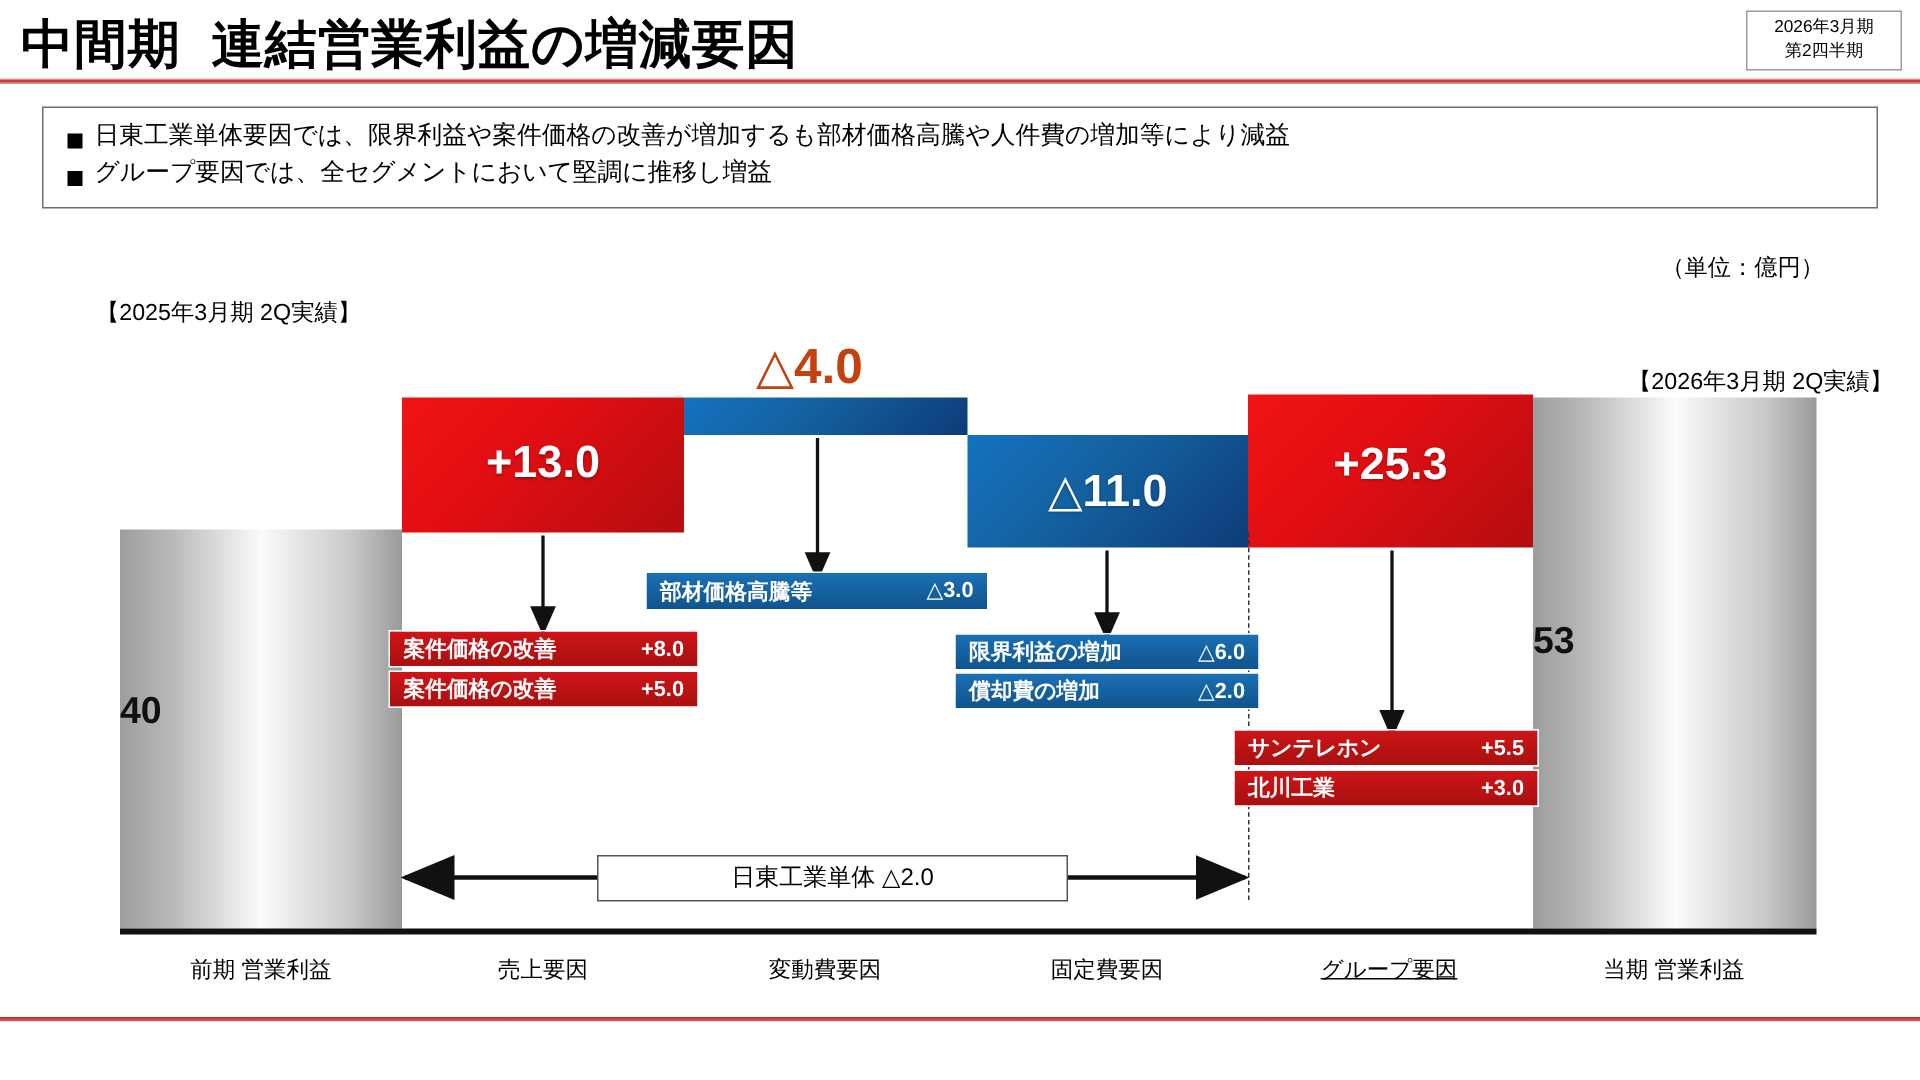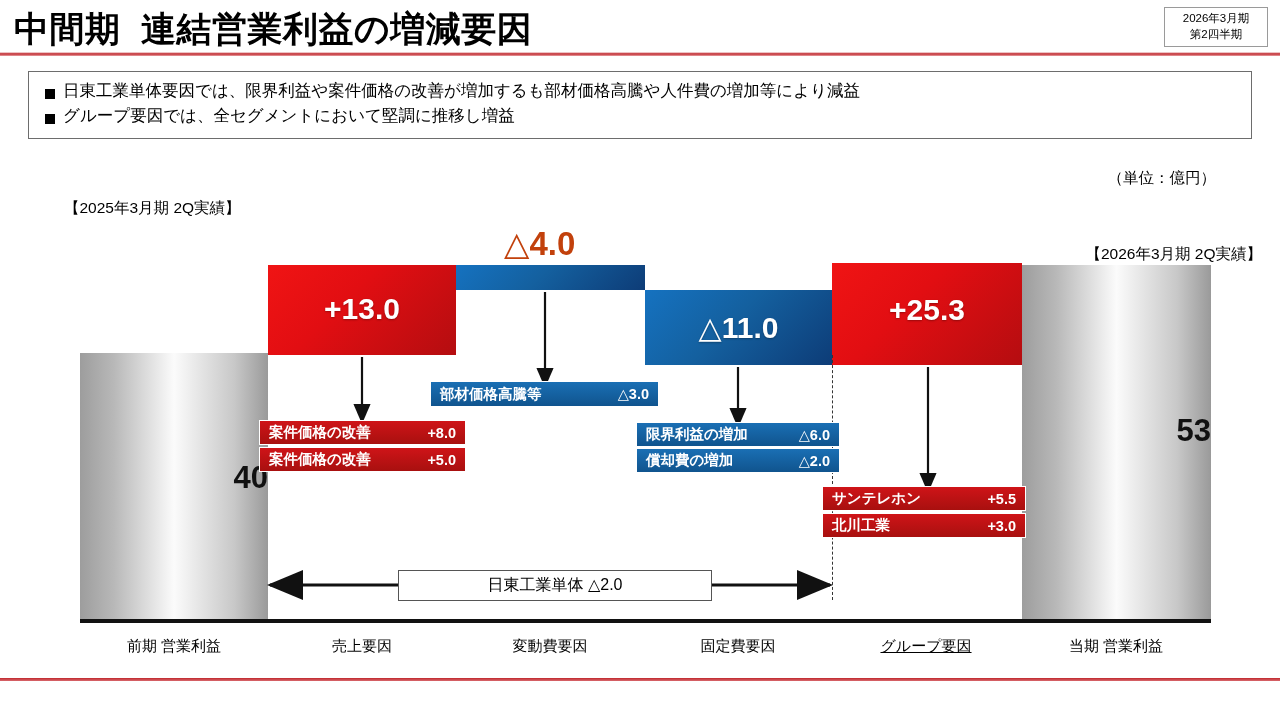--- a/index.html
+++ b/index.html
@@ -69,22 +69,22 @@
   }
   .bar-blue {
     background: linear-gradient(135deg, #1572c0 0%, #14609f 45%, #0d3c77 100%);
   }
   .bar-value {
     position: absolute; width: 100%; text-align: center;
     color: #fff; font-weight: bold; font-size: 30px;
     text-shadow: 0 1px 2px rgba(0,0,0,.30);
   }
   .gray-value {
-    position: absolute; width: 100%; text-align: right;
-    color: #111; font-weight: bold; font-size: 31px;
+    position: absolute; width: 100%; text-align: left;
+    color: #111; font-weight: bold; font-size: 25px;
   }
 
   #axis-line {
     position: absolute; left: 80px; top: 619px; width: 1131px; height: 4px; background: #111;
   }
   #dash-divider {
     position: absolute; left: 832px; top: 355px; width: 0; height: 245px;
     border-left: 1px dashed #333;
   }
 

